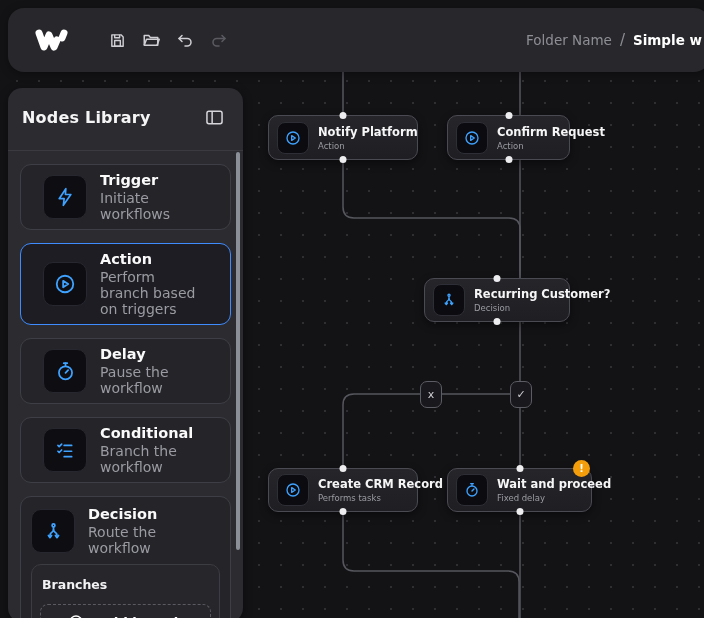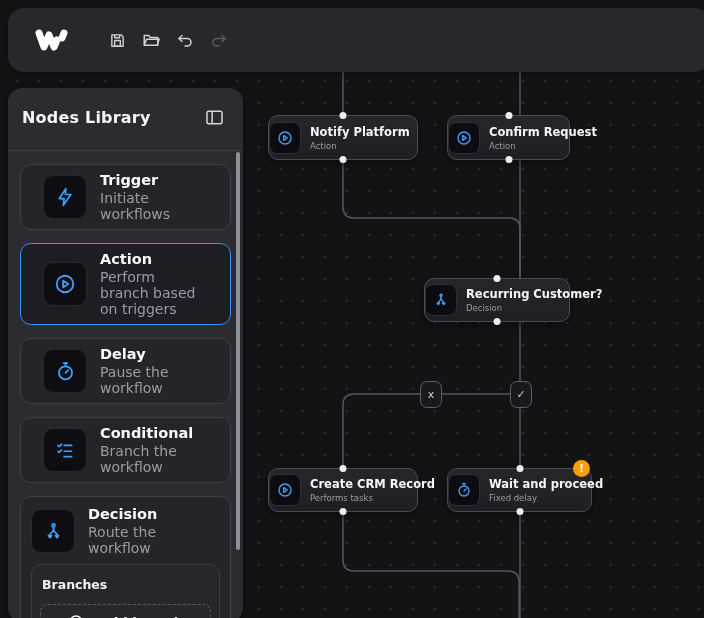--- a/index.html
+++ b/index.html
@@ -86,21 +86,21 @@
   .scroll-thumb {
     position:absolute; right:3px; top:64px; width:4px; height:398px;
     background:#8b8f98; border-radius:2px; z-index:11; cursor:grab;
   }
 
   
   .flow-node {
     position:absolute; z-index:5;
     background:linear-gradient(#25252a, #1e1e23);
     border:1px solid #4a4a52; border-radius:10px;
-    display:flex; align-items:center; gap:9px; padding:6px 0; cursor:pointer;
+    display:flex; align-items:center; gap:9px; padding:6px 8px; cursor:pointer;
     box-shadow:0 3px 8px rgba(0,0,0,.45);
   }
   .node-tile {
     width:32px; height:32px; flex:0 0 auto;
     background:#0c0c10; border:1px solid #2e2e36; border-radius:8px;
     display:flex; align-items:center; justify-content:center; color:#3fa2ff;
   }
   .node-texts { display:flex; flex-direction:column; gap:2px; min-width:0; }
   .node-title { font-size:11.5px; font-weight:bold; color:#f6f6f7; white-space:nowrap; }
   .node-subtitle { font-size:8.5px; color:#9b9ba3; }
@@ -254,20 +254,25 @@
         <path d="M8 6 L4 10 L8 14"></path>
         <path d="M4 10 H15 A5 5 0 0 1 15 20 H12"></path>
       </svg>
   </button>
   <button class="tb-btn disabled">
     <svg width="18" height="18" viewBox="0 0 24 24" fill="none" stroke="currentColor" stroke-width="2" stroke-linecap="round" stroke-linejoin="round">
         <path d="M16 6 L20 10 L16 14"></path>
         <path d="M20 10 H9 A5 5 0 0 0 9 20 H12"></path>
       </svg>
   </button>
+  <nav class="breadcrumb">
+    <span class="crumb-folder">Folder Name</span>
+    <span class="crumb-sep">/</span>
+    <span class="crumb-current">Simple w</span>
+  </nav>
 </header>
 
 <aside class="sidebar">
   <div class="sidebar-header">
     <span class="sidebar-title">Nodes Library</span>
     <button class="collapse-btn">
       <svg width="17" height="15" viewBox="0 0 18 15" fill="none" stroke="currentColor" stroke-width="1.6">
           <rect x="1" y="1" width="16" height="13" rx="2"></rect>
           <path d="M6.5 1 V14"></path>
         </svg>

